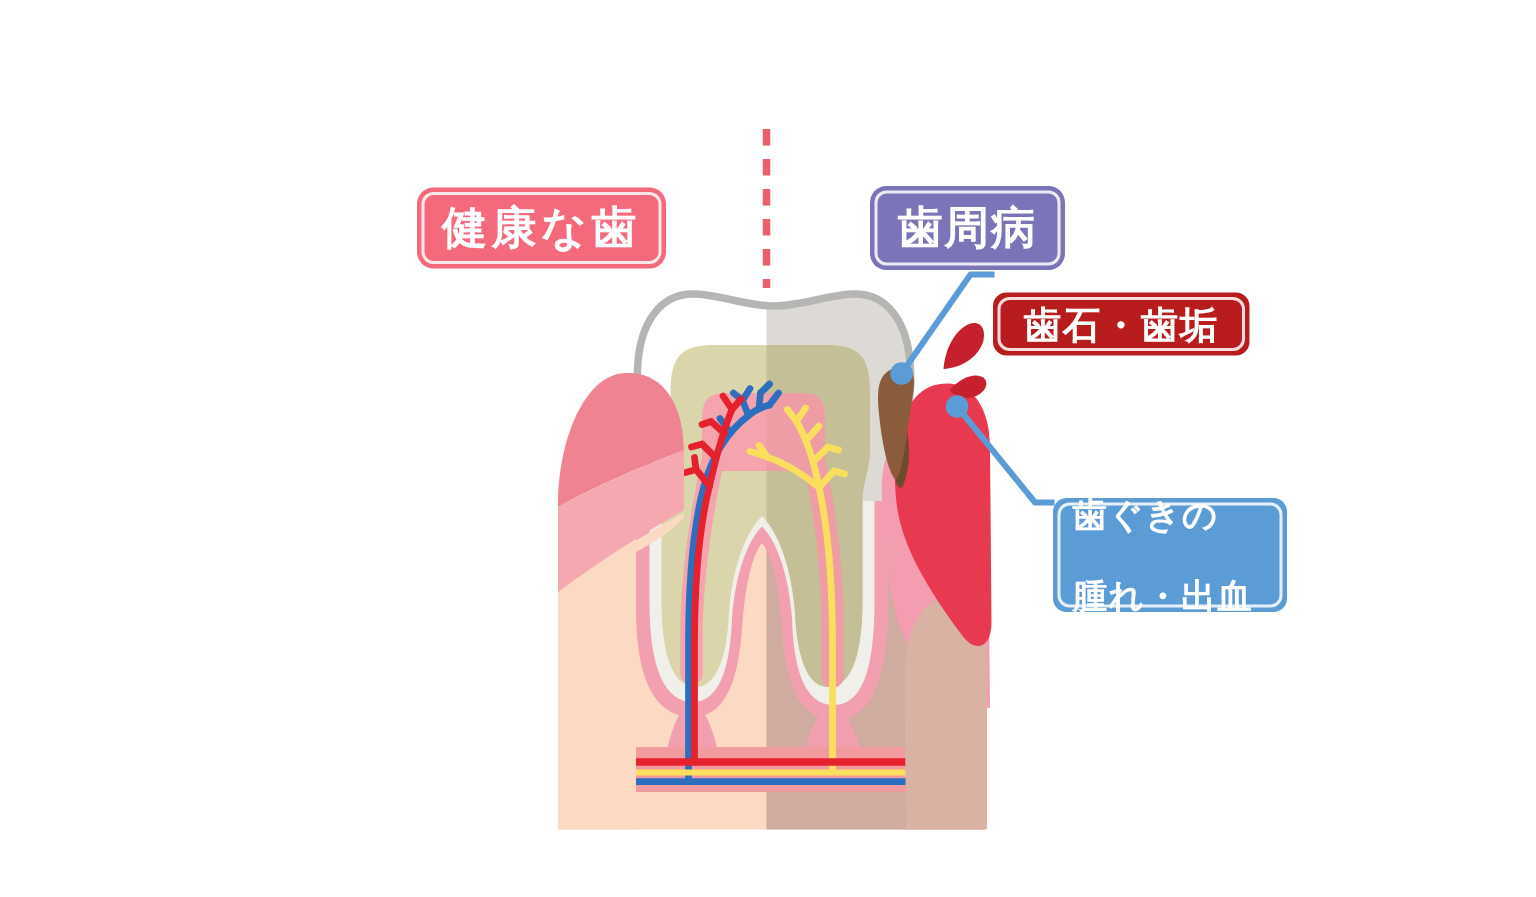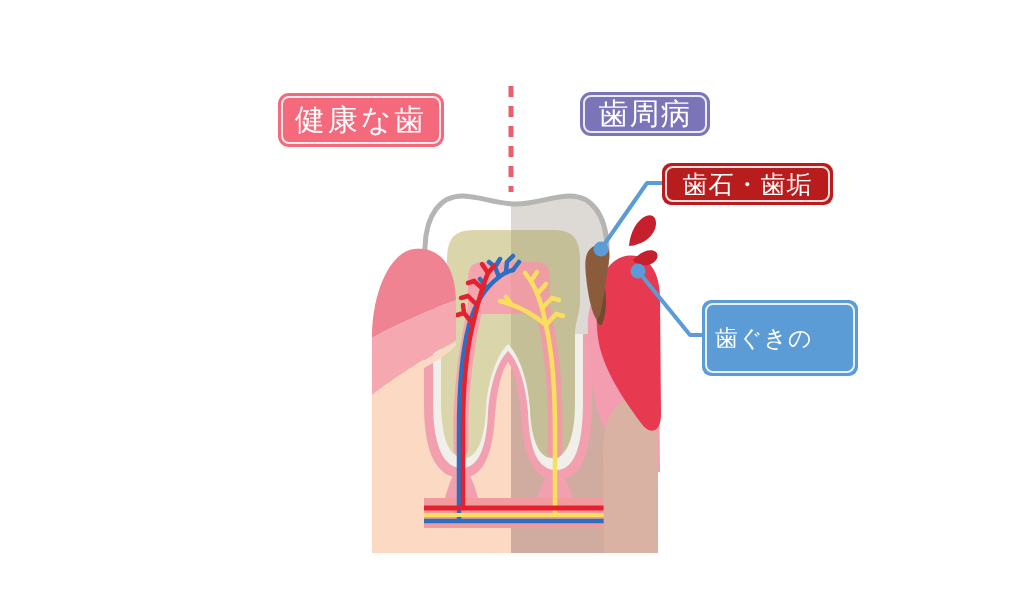--- a/index.html
+++ b/index.html
@@ -3,28 +3,28 @@
 <meta charset="utf-8">
 <style>
   html,body{margin:0;padding:0;background:#ffffff;}
   .stage{
     position:relative;width:1024px;height:598px;background:#ffffff;overflow:hidden;
     font-family:"Liberation Sans","DejaVu Sans",sans-serif;
   }
   .stage svg{position:absolute;left:0;top:0;}
   .label{
     position:absolute;display:flex;align-items:center;justify-content:center;
-    color:#ffffff;font-weight:normal;border-radius:11px;box-sizing:border-box;
+    color:#ffffff;font-weight:bold;border-radius:11px;box-sizing:border-box;margin-top:32px;
   }
   .label::after{
     content:"";position:absolute;inset:3px;border:2px solid rgba(255,255,255,.85);
     border-radius:8px;pointer-events:none;
   }
   .label-healthy{left:278px;top:93px;width:166px;height:54px;font-size:30px;letter-spacing:3px;}
-  .label-disease{left:580px;top:92px;width:130px;height:44px;font-size:30px;letter-spacing:1px;}
+  .label-disease{left:580px;top:92px;width:130px;height:56px;font-size:30px;letter-spacing:1px;}
   .label-tartar{left:662px;top:163px;width:171px;height:42px;font-size:25px;letter-spacing:1px;border-radius:9px;}
   .label-swelling{
     left:702px;top:300px;width:156px;height:76px;font-size:23px;border-radius:9px;
     flex-direction:column;align-items:flex-start;justify-content:center;
     padding-left:13px;line-height:1.5;letter-spacing:1px;
   }
 </style>
 </head>
 <body>
 
@@ -114,15 +114,16 @@
   </svg>
 
   <div class="label label-healthy" style="background: rgb(244, 105, 123);">健康な歯</div>
 
   <div class="label label-disease" style="background: rgb(123, 116, 184);">歯周病</div>
 
   <div class="label label-tartar" style="background: #b91c1c;">歯石・歯垢</div>
 
   <div class="label label-swelling" style="background: rgb(92, 156, 214); gap: 20px;">
     <span>歯ぐきの</span>
+    <span>腫れ・出血</span>
   </div>
 
 </div>
 
 </body></html>

